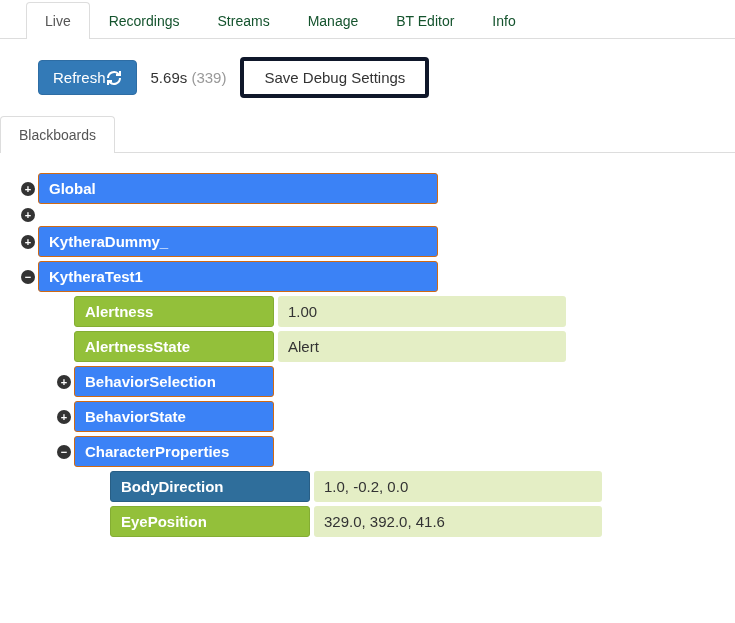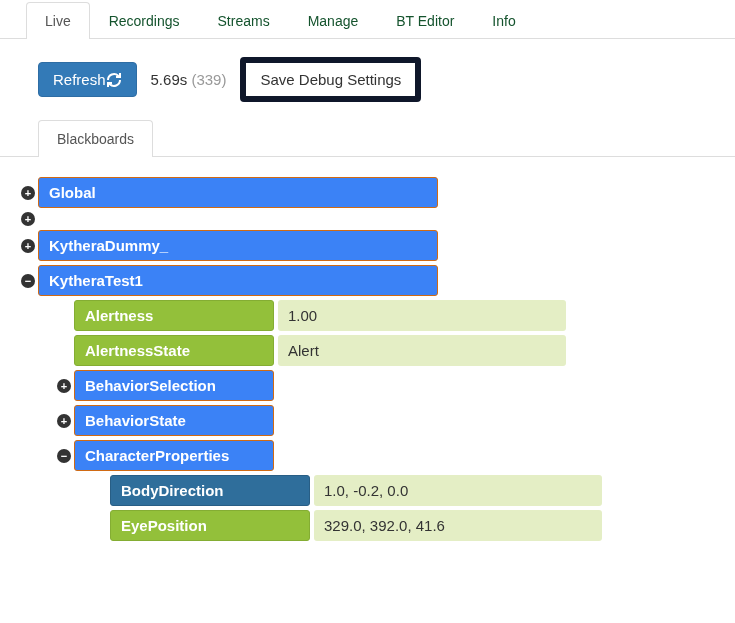--- a/index.html
+++ b/index.html
@@ -45,36 +45,35 @@
     border-radius: 4px;
     padding: 8px 14px;
     font-size: 15px;
     cursor: pointer;
     display: flex;
     align-items: center;
   }
   .btn-default {
     background: #fff;
     color: #333;
-    border: 6px solid #0f172a;
+    border: 4px solid #0f172a;
     border-radius: 4px;
-    padding: 8px 14px;
+    padding: 8px 20px;
     font-size: 15px;
     cursor: pointer;
   }
   .status-text { font-size: 15px; color: #333; }
   .status-text .count { color: #999; }
   .refresh-icon {
     display: inline-block;
     width: 16px; height: 16px;
   }
   .subtabs {
     display: flex;
     border-bottom: 1px solid #ddd;
-    padding-left: 38px;
     margin-bottom: 20px;
   }
   .tree { padding: 0 38px 20px 18px; }
   .row {
     display: flex;
     align-items: stretch;
     margin-bottom: 4px;
   }
   .toggle {
     width: 20px;

